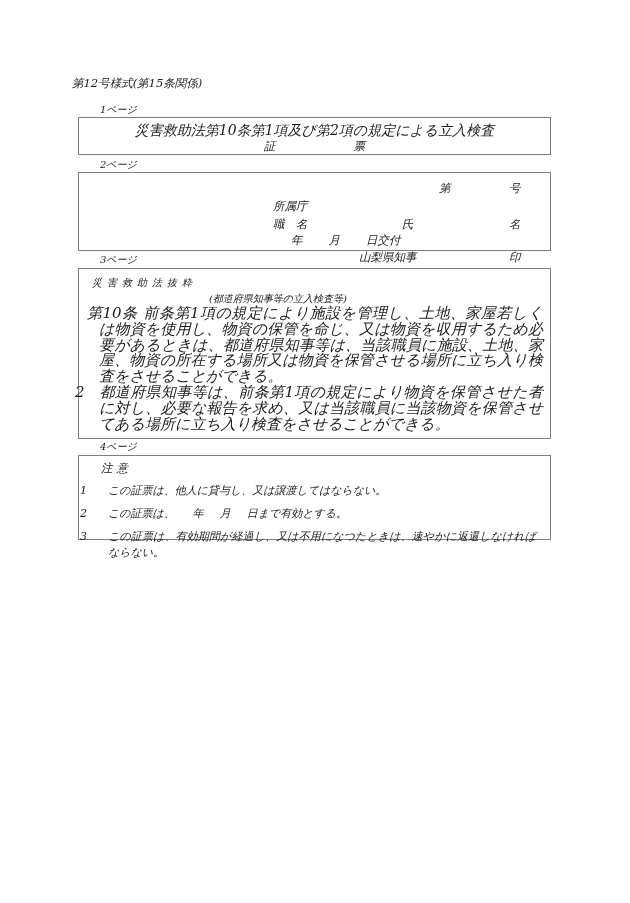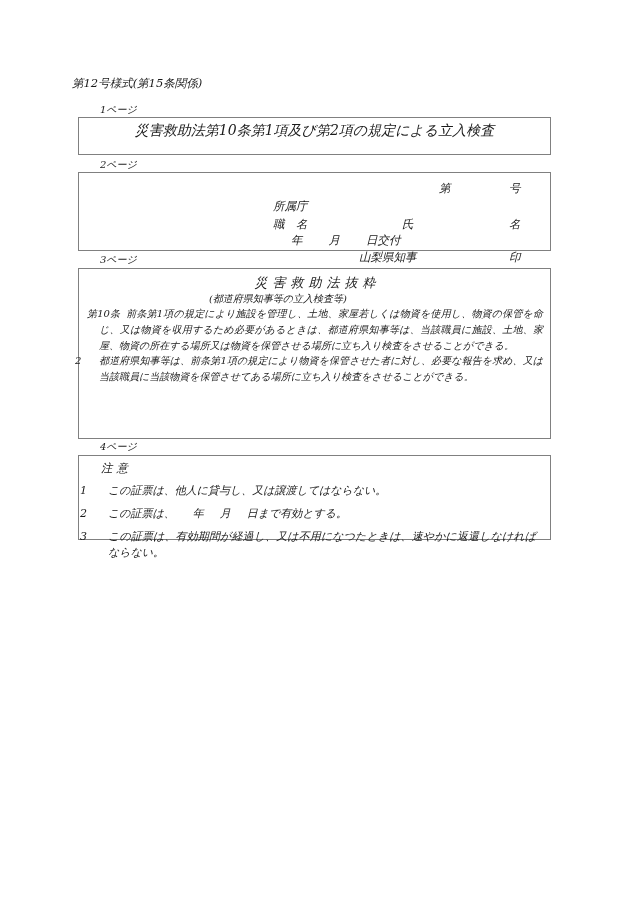--- a/index.html
+++ b/index.html
@@ -97,36 +97,35 @@
     width: 100%;
     height: 100%;
   }
   
   .box-law {
     top: 268px;
     height: 171px;
     padding: 5px 7px 5px 8px;
   }
   .law-title {
-    text-align: center;
-    font-size: 13px;
+    font-size: 10px;
     line-height: 17px;
     letter-spacing: 5px;
     text-indent: 5px;
     white-space: nowrap;
   }
   .law-subtitle {
     text-align: center;
     font-size: 10px;
     line-height: 15px;
     white-space: nowrap;
     padding-right: 74px;
   }
   .law-item {
-    font-size: 10px;
+    font-size: 15px;
     line-height: 15.8px;
     text-align: justify;
     text-justify: inter-character;
     padding-left: 12px;
     text-indent: -12px;
     margin: 0;
   }
   .law-item .art {
     margin-right: 6px;
   }
@@ -167,20 +166,23 @@
 <body>
 
 <div class="page">
 
   <div class="doc-title">第12号様式(第15条関係)</div>
 
   <div class="page-label" style="top:103px">1ページ</div>
 
   <div class="box box-cert">
     <div class="cert-line1">災害救助法第10条第1項及び第2項の規定による立入検査</div>
+    <div class="cert-line2">
+      <span>証</span><span class="gap"></span><span>票</span>
+    </div>
   </div>
 
   <div class="page-label" style="top:158px">2ページ</div>
 
   <div class="box box-issue">
     <div class="inner">
       <div class="issue-row i-dai">第</div>
       <div class="issue-row i-gou">号</div>
       <div class="issue-row i-shozoku">所属庁</div>
       <div class="issue-row i-shoku">職　名</div>

